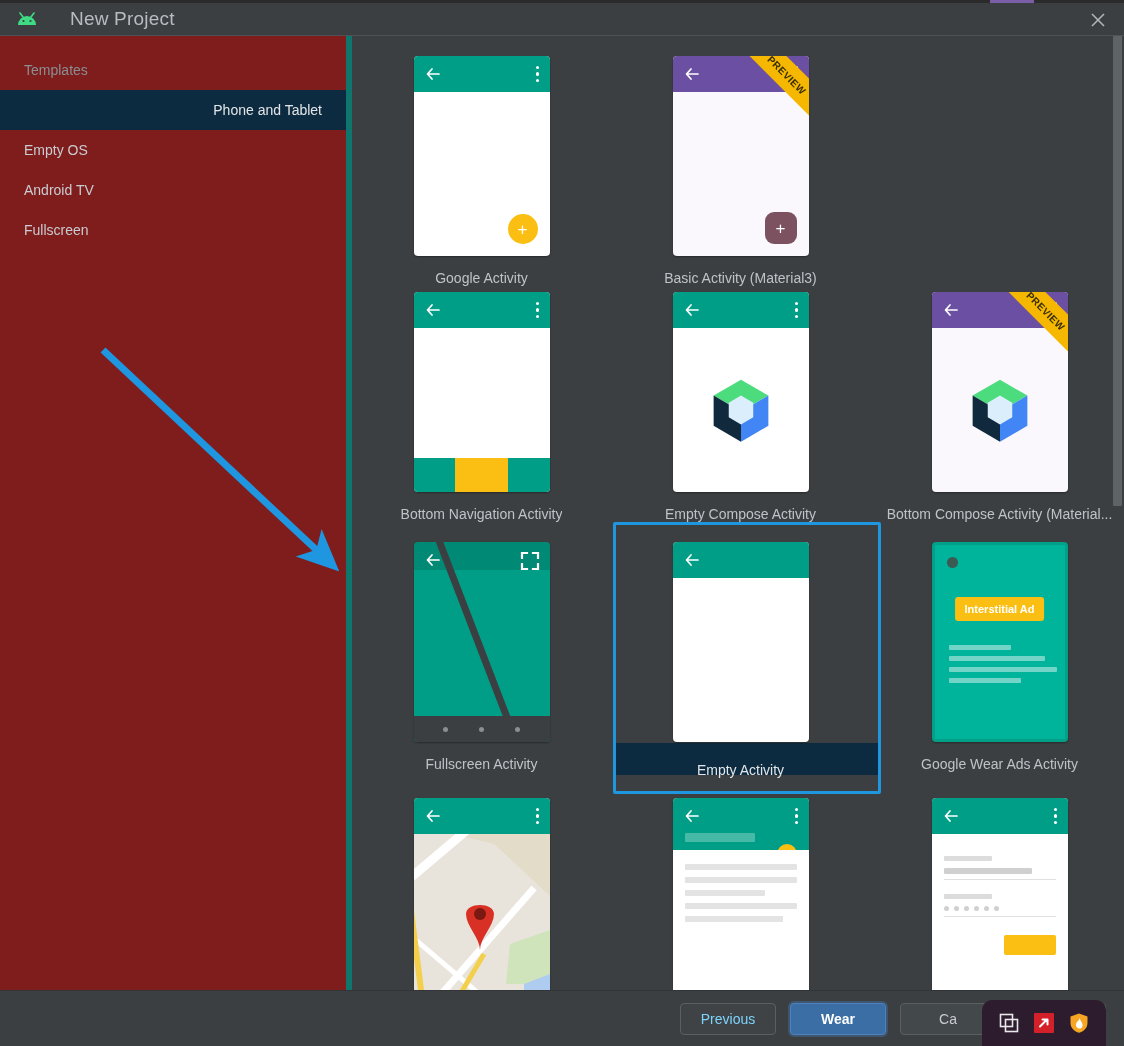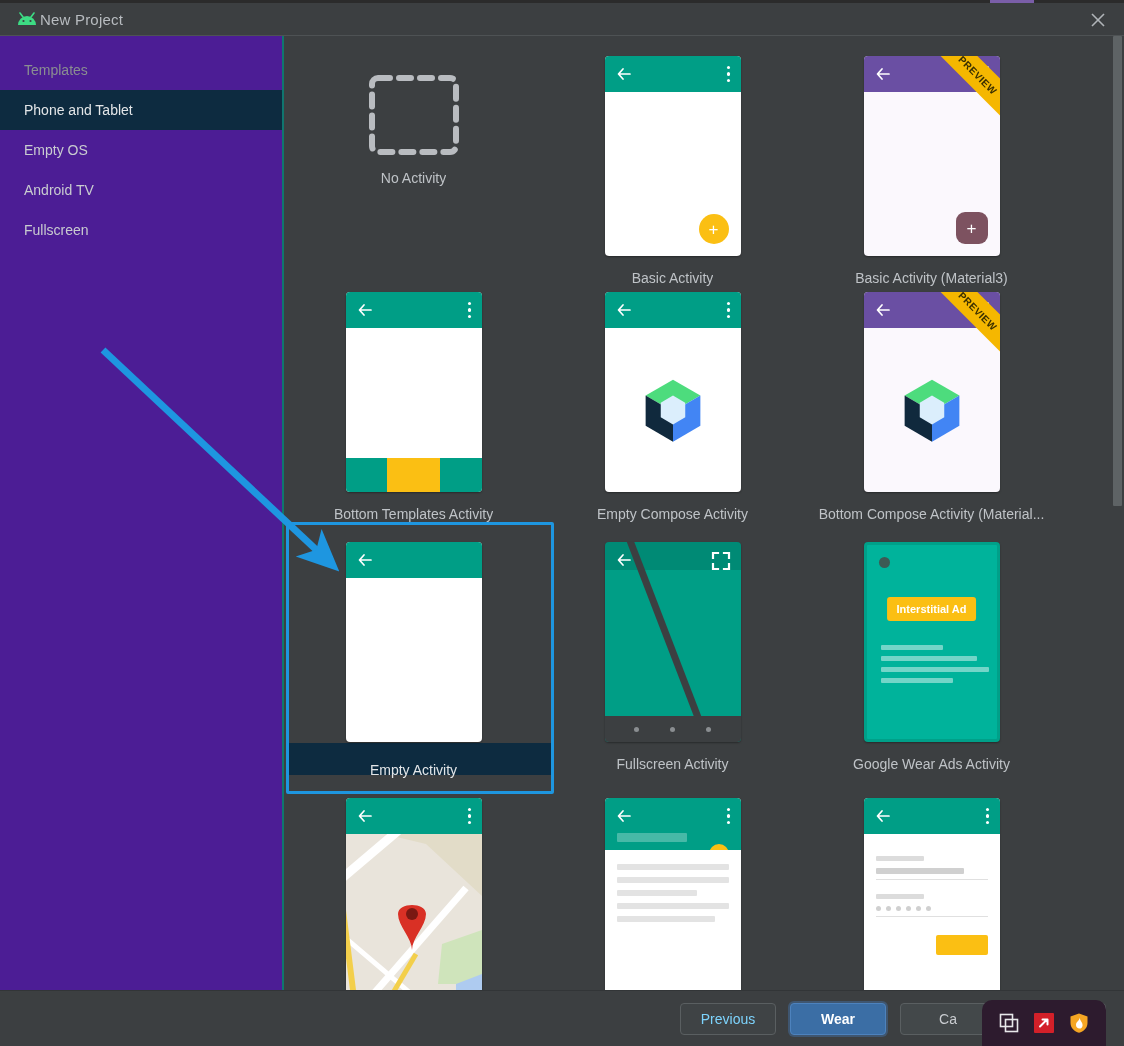--- a/index.html
+++ b/index.html
@@ -15,39 +15,39 @@
   .bg-peek { position:absolute; left:0; top:0; width:1124px; height:4px; background:#2b2b2b; }
   .bg-peek-purple { position:absolute; left:990px; top:0; width:44px; height:3px; background:#7a5ea8; }
 
   
   .titlebar {
     position:absolute; left:0; top:3px; width:1124px; height:32px;
     background:#3c3f41; display:flex; align-items:center;
   }
   .android-icon { margin-left:14px; width:26px; height:16px; position:relative; }
   .title-text {
-    margin-left:0; font-size:15px; color:#b8bcc0; letter-spacing:.2px;
+    margin-left:30px; font-size:19px; color:#b8bcc0; letter-spacing:.2px;
   }
   .close-btn {
     position:absolute; right:14px; top:5px; width:24px; height:24px;
     display:flex; align-items:center; justify-content:center; cursor:pointer;
   }
   .close-btn svg { display:block; }
   .titlebar-sep { position:absolute; left:0; top:35px; width:1124px; height:1px; background:#4e5254; }
 
   
   .dialog-body { position:absolute; left:0; top:36px; width:1124px; height:954px; display:flex; }
 
   
-  .sidebar { width:284px; height:954px; background:#4c1d95; border-right:2px solid #0f766e; padding-top:16px; }
+  .sidebar { width:352px; height:954px; background:#7f1d1d; border-right:6px solid #0f766e; padding-top:16px; }
   .side-group { font-size:14px; color:#8a8e91; padding:10px 24px 12px 24px; }
   .side-item {
     font-size:14px; color:#c9ccd0; padding:10px 24px; cursor:pointer; line-height:20px;
   }
-  .side-item.active { background:#0d2b40; color:#e3e6e8; }
+  .side-item.active { background:#0d2b40; color:#e3e6e8;text-align:right; }
 
   
   .grid-wrap { position:relative; flex:1; height:954px; overflow:hidden; }
   .grid {
     position:absolute; left:0; top:0; width:798px; height:954px;
     padding:14px 0 0 0;
   }
   .row { display:flex; }
   .cell {
     width:259px; display:flex; flex-direction:column; align-items:center;
@@ -219,48 +219,40 @@
       <div class="side-item">
         <span>Fullscreen</span>
       </div>
     </div>
 
     <div class="grid-wrap">
       <div class="grid">
 
         <div class="row">
 
-          <div class="cell">
-            <div class="thumb">
-              <svg width="100" height="100" viewBox="0 0 100 100">
-                <rect x="8" y="22" width="84" height="74" rx="6" fill="none" stroke="#b9bcc0" stroke-width="6" stroke-dasharray="12 9" stroke-linecap="round"></rect>
-              </svg>
-            </div>
-            <div class="cell-label">No Activity</div>
-          </div>
 
           <div class="cell">
             <div class="thumb">
               <div class="phone">
                 <div class="appbar">
                   <span class="back-arrow">
                     <svg width="18" height="18" viewBox="0 0 18 18">
                       <path d="M15 9 H4 M8 4 L3.5 9 L8 14" stroke="#fff" stroke-width="1.7" fill="none" stroke-linecap="round" stroke-linejoin="round"></path>
                     </svg>
                   </span>
                   <span class="kebab">
                       <i></i>
                       <i></i>
                       <i></i>
                     </span>
                 </div>
                 <div class="fab">+</div>
               </div>
             </div>
-            <div class="cell-label">Basic Activity</div>
+            <div class="cell-label">Google Activity</div>
           </div>
 
           <div class="cell">
             <div class="thumb">
               <div class="phone" style="background:#fbf8fd;">
                 <div class="appbar purple">
                   <span class="back-arrow">
                     <svg width="18" height="18" viewBox="0 0 18 18">
                       <path d="M15 9 H4 M8 4 L3.5 9 L8 14" stroke="#fff" stroke-width="1.7" fill="none" stroke-linecap="round" stroke-linejoin="round"></path>
                     </svg>
@@ -298,21 +290,21 @@
                       <i></i>
                     </span>
                 </div>
                 <div class="bottomnav">
                   <span class="seg"></span>
                   <span class="seg mid"></span>
                   <span class="seg"></span>
                 </div>
               </div>
             </div>
-            <div class="cell-label">Bottom Templates Activity</div>
+            <div class="cell-label">Bottom Navigation Activity</div>
           </div>
 
           <div class="cell">
             <div class="thumb">
               <div class="phone">
                 <div class="appbar">
                   <span class="back-arrow">
                     <svg width="18" height="18" viewBox="0 0 18 18">
                       <path d="M15 9 H4 M8 4 L3.5 9 L8 14" stroke="#fff" stroke-width="1.7" fill="none" stroke-linecap="round" stroke-linejoin="round"></path>
                     </svg>
@@ -362,37 +354,20 @@
                     <polygon points="50,30 67,40 67,60 50,70 33,60 33,40" fill="#dbeefc"></polygon>
                   </svg>
                 </div>
               </div>
             </div>
             <div class="cell-label">Bottom Compose Activity (Material...</div>
           </div>
         </div>
 
         <div class="row">
-
-          <div class="cell selected">
-            <div class="sel-box"></div>
-            <div class="sel-label-band"></div>
-            <div class="thumb" style="margin-top:14px;">
-              <div class="phone">
-                <div class="appbar">
-                  <span class="back-arrow">
-                    <svg width="18" height="18" viewBox="0 0 18 18">
-                      <path d="M15 9 H4 M8 4 L3.5 9 L8 14" stroke="#fff" stroke-width="1.7" fill="none" stroke-linecap="round" stroke-linejoin="round"></path>
-                    </svg>
-                  </span>
-                </div>
-              </div>
-            </div>
-            <div class="cell-label" style="position:relative;z-index:2;margin-top:20px;color:#e3e6e8;">Empty Activity</div>
-          </div>
 
           <div class="cell">
             <div class="thumb" style="margin-top:14px;">
               <div class="phone fullscreen">
                 <div class="fs-dim"></div>
                 <svg class="fs-diag" viewBox="0 0 136 200" preserveAspectRatio="none">
                   <line x1="24" y1="-4" x2="104" y2="204" stroke="#3c3f41" stroke-width="7"></line>
                 </svg>
                 <span class="back-arrow" style="position:absolute;left:10px;top:9px;">
                   <svg width="18" height="18" viewBox="0 0 18 18">
@@ -407,20 +382,37 @@
                 <div class="fs-dots">
                   <i></i>
                     <i></i>
                     <i></i>
                 </div>
               </div>
             </div>
             <div class="cell-label">Fullscreen Activity</div>
           </div>
 
+          <div class="cell selected">
+            <div class="sel-box"></div>
+            <div class="sel-label-band"></div>
+            <div class="thumb" style="margin-top:14px;">
+              <div class="phone">
+                <div class="appbar">
+                  <span class="back-arrow">
+                    <svg width="18" height="18" viewBox="0 0 18 18">
+                      <path d="M15 9 H4 M8 4 L3.5 9 L8 14" stroke="#fff" stroke-width="1.7" fill="none" stroke-linecap="round" stroke-linejoin="round"></path>
+                    </svg>
+                  </span>
+                </div>
+              </div>
+            </div>
+            <div class="cell-label" style="position:relative;z-index:2;margin-top:20px;color:#e3e6e8;">Empty Activity</div>
+          </div>
+
           <div class="cell">
             <div class="thumb" style="margin-top:14px;">
               <div class="phone admob">
                 <span class="admob-dot"></span>
                 <span class="admob-pill">Interstitial Ad</span>
                 <div class="admob-lines">
                   <i style="width:62px;"></i>
                   <i style="width:96px;"></i>
                   <i style="width:108px;"></i>
                   <i style="width:72px;"></i>

